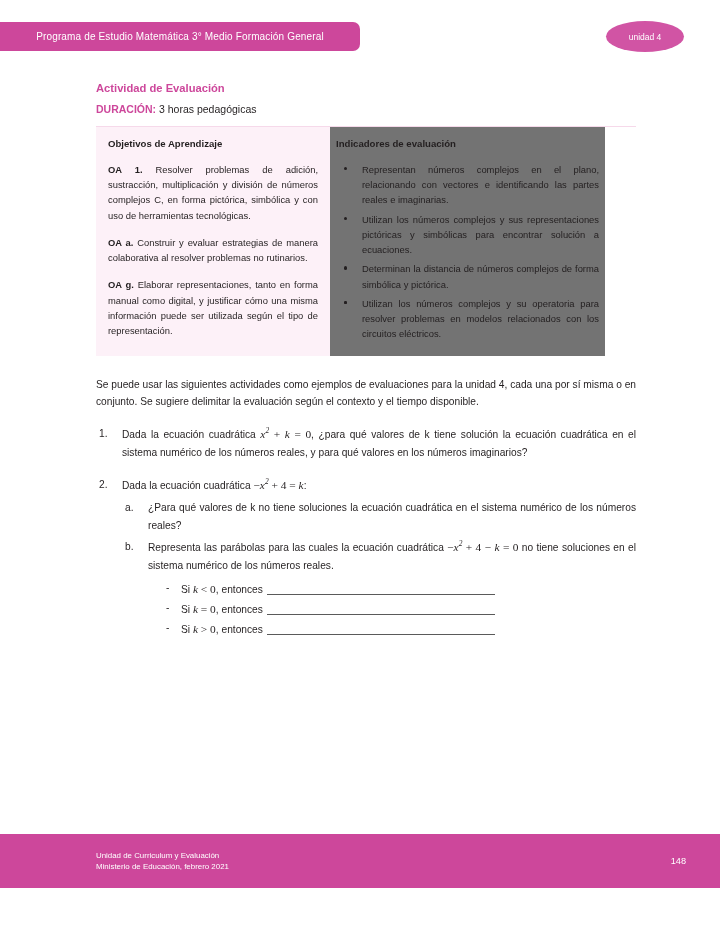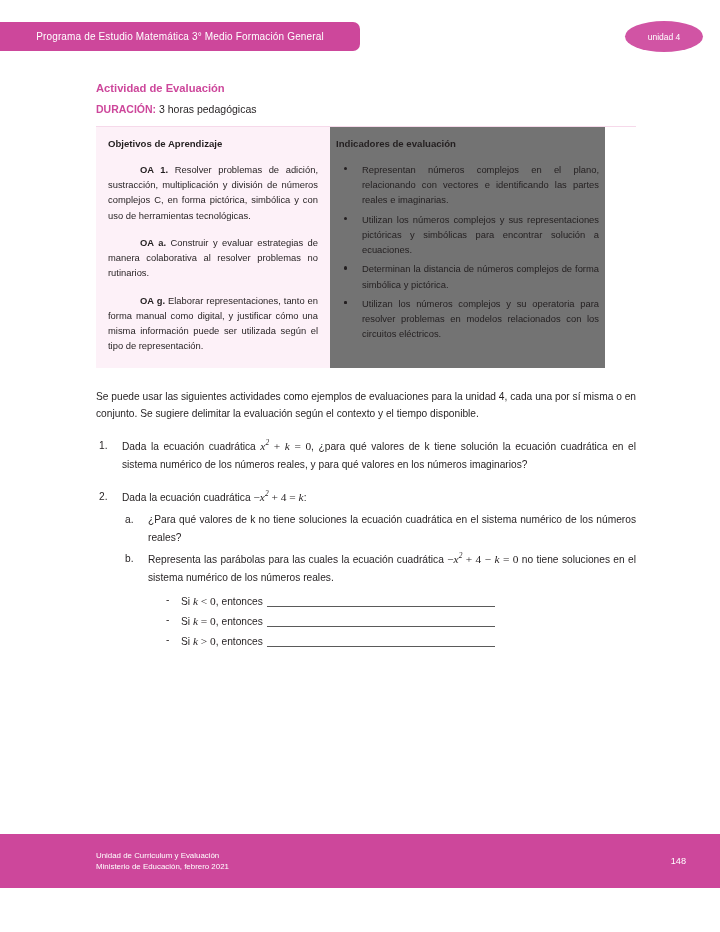--- a/index.html
+++ b/index.html
@@ -31,21 +31,21 @@
     justify-content: center;
   }
   .header-band-text {
     color: #ffffff;
     font-size: 10px;
     letter-spacing: 0.15px;
     white-space: nowrap;
   }
   .unit-badge {
     position: absolute;
-    right: 17px;
+    right: 36px;
     top: 21px;
     width: 78px;
     height: 31px;
     border-radius: 50%;
     background: #d154a4;
     display: flex;
     align-items: center;
     justify-content: center;
   }
   .unit-badge-text {
@@ -102,21 +102,21 @@
     color: #231f20;
   }
   .oa-para {
     font-size: 9.4px;
     line-height: 1.62;
     margin: 0 0 12px 0;
     text-align: justify;
     color: #231f20;
   }
   .oa-para:last-child { margin-bottom: 0; }
-  .oa-code { font-weight: bold; margin-left: 32px; }
+  .oa-code { font-weight: bold; }
 
   .ind-list {
     list-style: none;
     margin: 0;
     padding: 0;
   }
   .ind-item {
     position: relative;
     padding-left: 26px;
     font-size: 9.4px;

